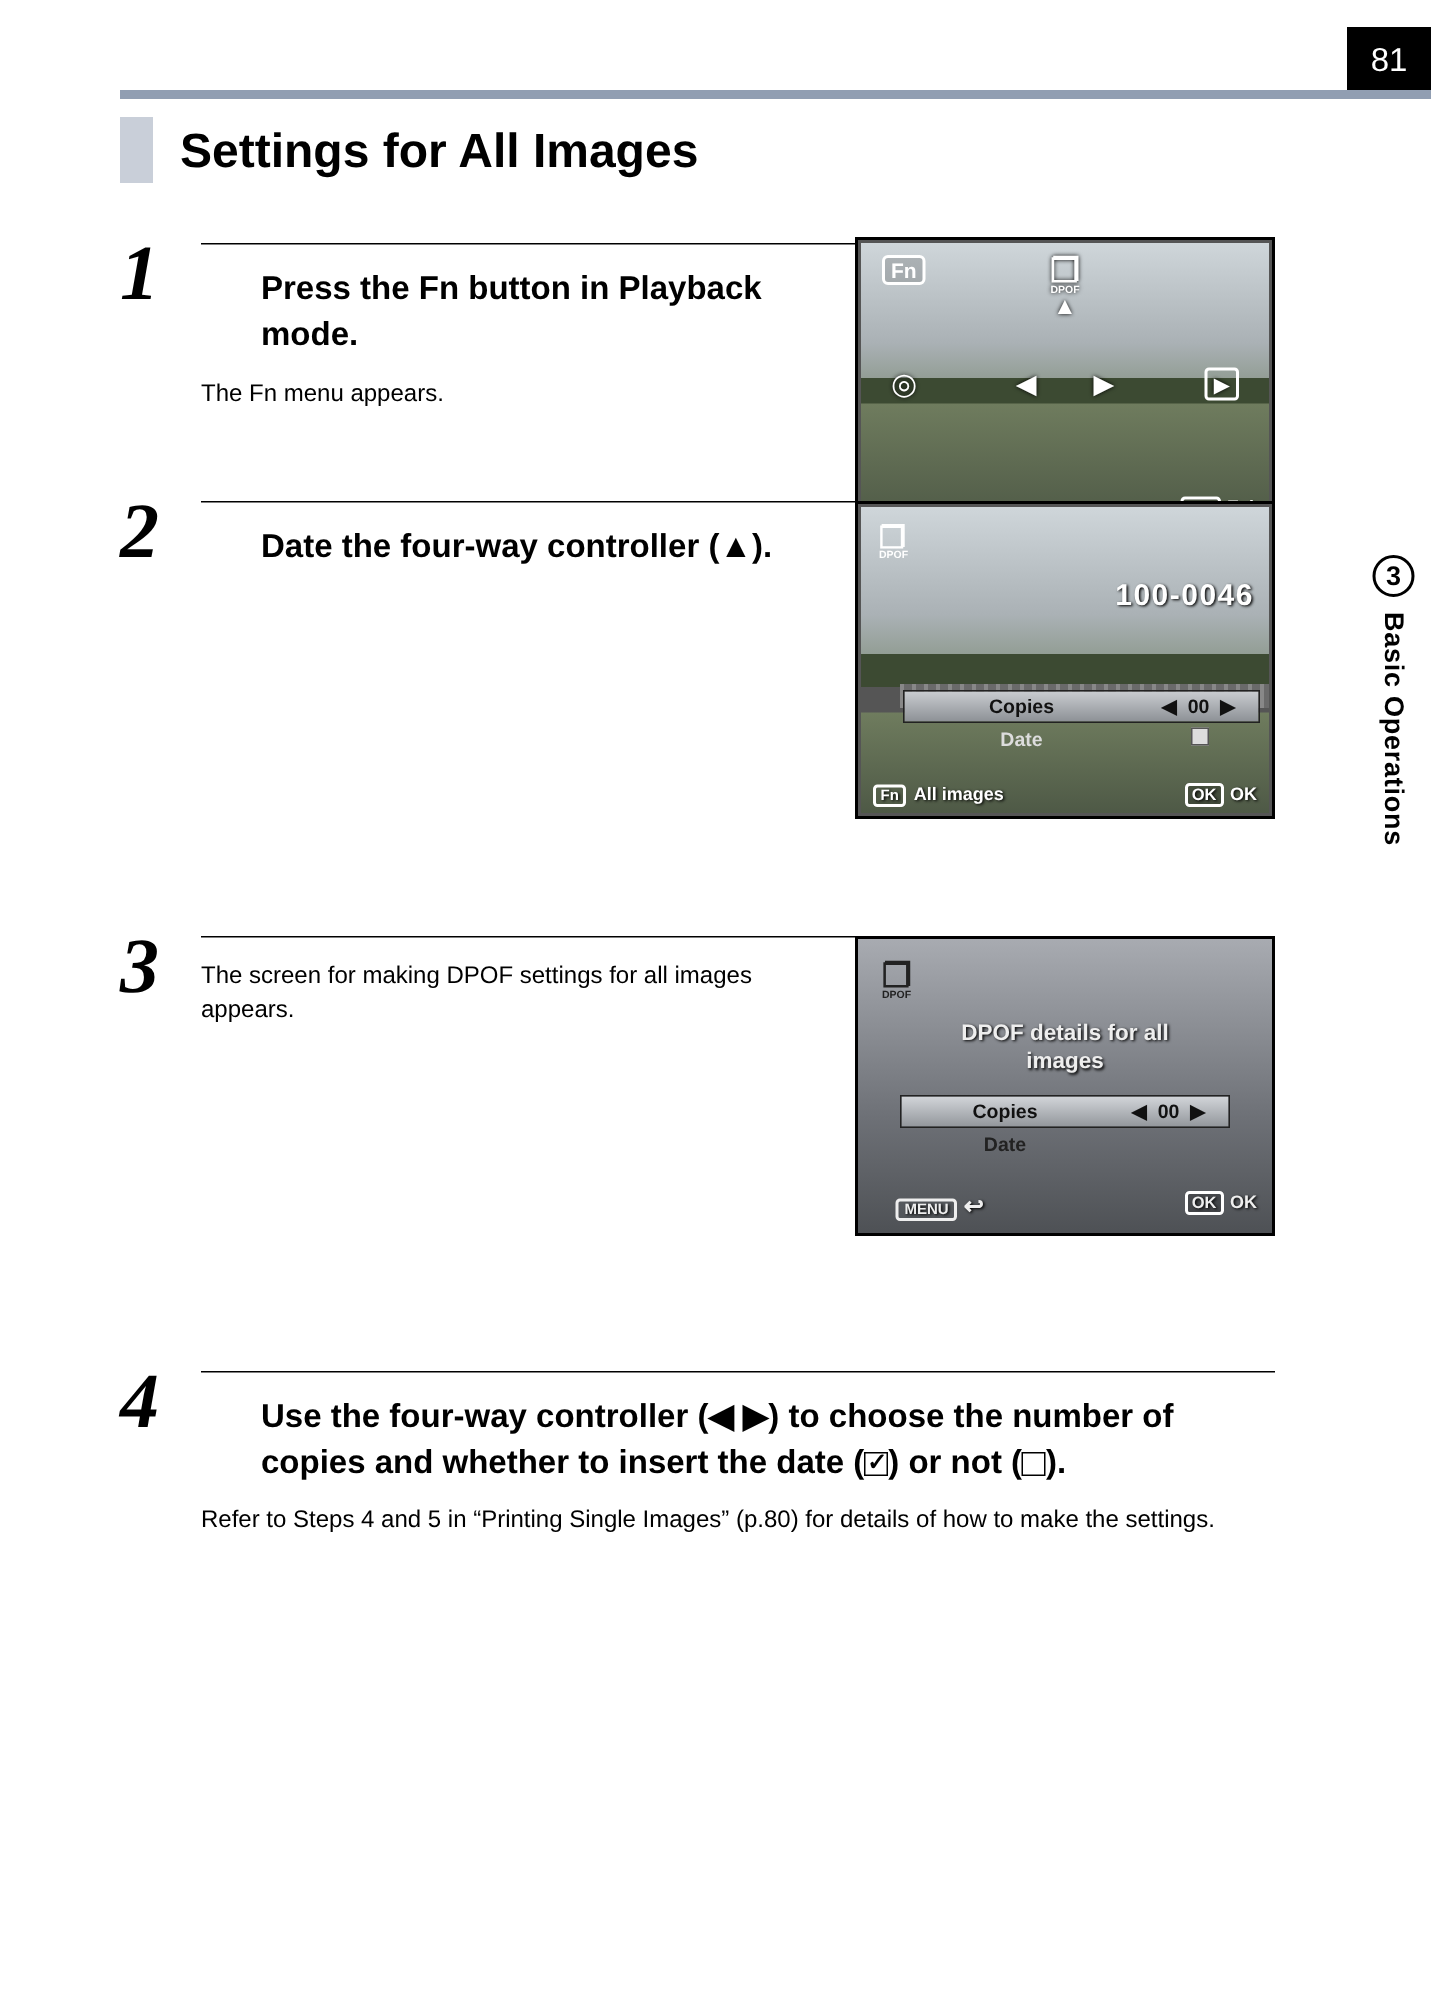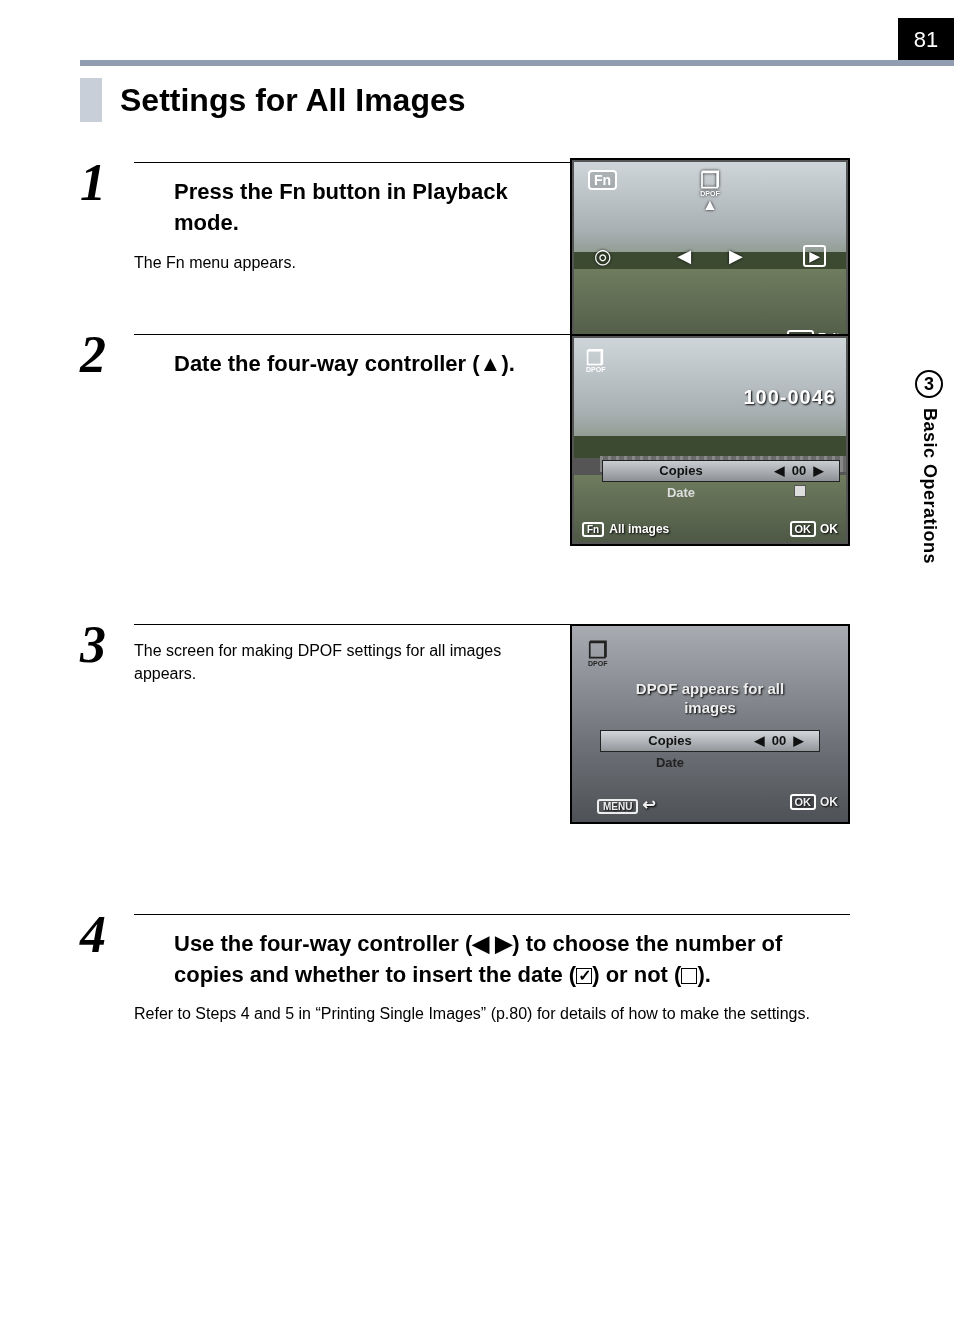--- a/index.html
+++ b/index.html
@@ -168,21 +168,21 @@
     <div class="step step-wrap" style="min-height:230px;">
       <div class="step-num">3</div>
       <div class="step-body">
         <div class="step-rule"></div>
         <div class="step-text" style="max-width:380px;">The screen for making DPOF settings for all images appears.</div>
       </div>
 
       <div class="lcd lcd3">
         <div class="dpof-ico3">❐</div>
         <div class="msg">
-          <span>DPOF appears for all</span><br>
+          <span>DPOF details for all</span><br>
           <span>images</span>
         </div>
         <div class="panel3">
           <div class="row active">
             <span class="lbl">Copies</span>
             <span class="val">
               <span>◀</span>
               &nbsp;<span>00</span>&nbsp;
               <span>▶</span>
             </span>

